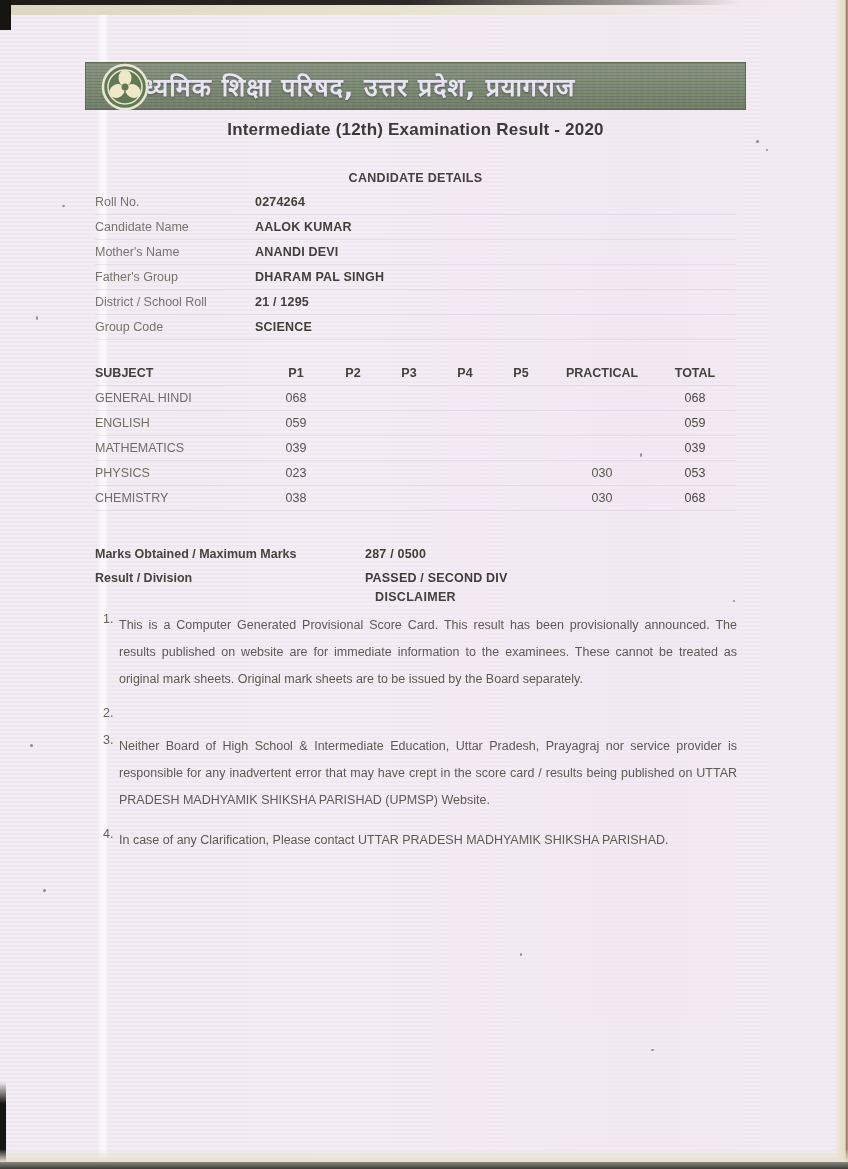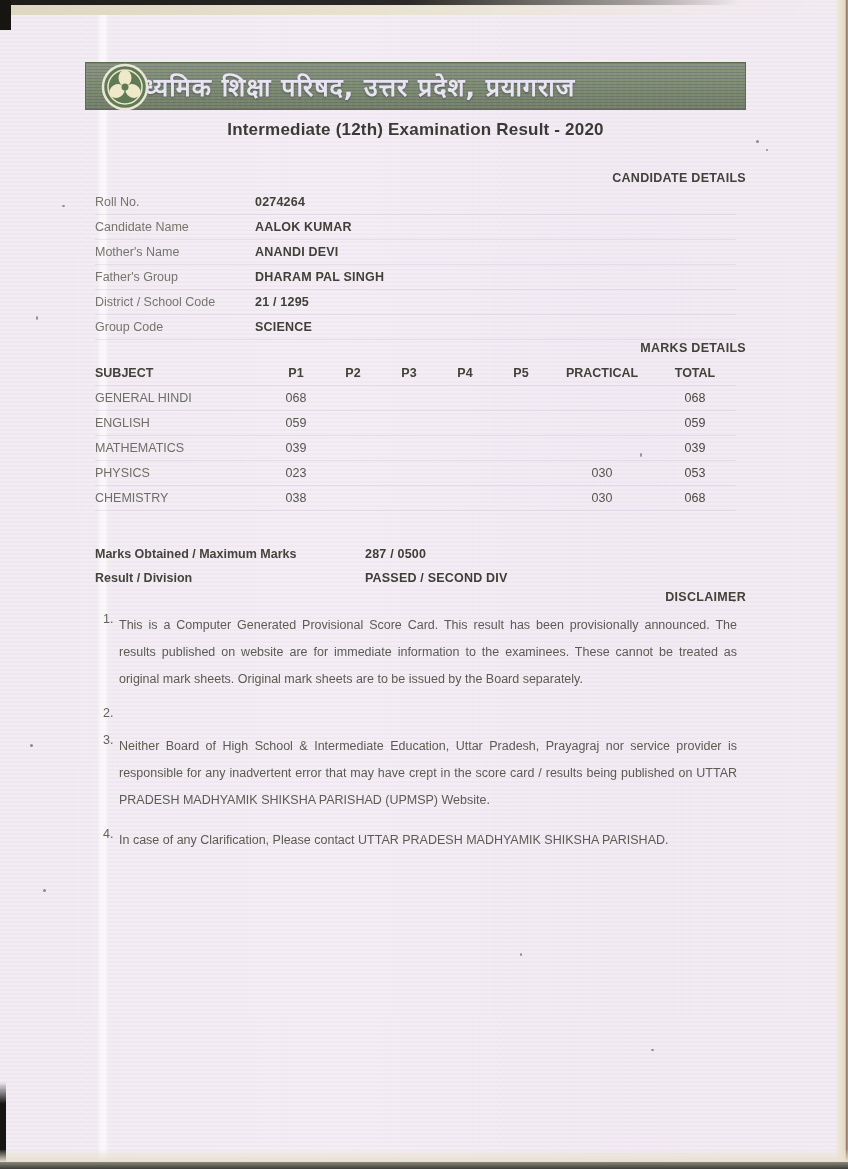--- a/index.html
+++ b/index.html
@@ -32,21 +32,21 @@
       linear-gradient(180deg,#87977c 0%,#7b8d6d 55%,#6f8162 100%);
     border:1px solid #5e6c52;box-sizing:border-box;
     display:flex;align-items:center;}
   .banner-text{margin-left:35px;font-size:25px;font-weight:bold;color:#e9e4f1;
     letter-spacing:1px;text-shadow:0 1px 2px rgba(40,40,60,0.5);font-family:"DejaVu Sans","Liberation Sans",sans-serif;}
   .logo{position:absolute;left:101px;top:63px;width:48px;height:48px;}
 
   
   .doc-title{position:absolute;left:85px;top:120px;width:661px;text-align:center;
     font-size:17px;font-weight:600;color:#3b3b35;letter-spacing:0.2px;}
-  .sec-heading{position:absolute;width:661px;left:85px;text-align:right;
+  .sec-heading{position:absolute;width:661px;left:85px;text-align:center;
     font-size:12.5px;font-weight:bold;color:#42413a;letter-spacing:0.3px;}
   #h-candidate{top:171px;}
   #h-marks{top:341px;}
   #h-disclaimer{top:590px;}
 
   
   .cand-rows{position:absolute;left:95px;top:190px;width:641px;}
   .cand-row{display:flex;height:24px;align-items:center;border-bottom:1px solid rgba(194,184,200,0.28);}
   .cand-label{width:160px;font-size:12.5px;color:#76756c;}
   .cand-value{font-size:12.5px;font-weight:bold;color:#403f38;letter-spacing:0.2px;}
@@ -122,30 +122,29 @@
     </div>
     <div class="cand-row">
       <span class="cand-label">Mother's Name</span>
       <span class="cand-value">ANANDI DEVI</span>
     </div>
     <div class="cand-row">
       <span class="cand-label">Father's Group</span>
       <span class="cand-value">DHARAM PAL SINGH</span>
     </div>
     <div class="cand-row">
-      <span class="cand-label">District / School Code</span>
+      <span class="cand-label">District / School Roll</span>
       <span class="cand-value">21 / 1295</span>
     </div>
     <div class="cand-row">
       <span class="cand-label">Group Code</span>
       <span class="cand-value">SCIENCE</span>
     </div>
   </div>
 
-  <div class="sec-heading" id="h-marks">MARKS DETAILS</div>
   <div class="marks-table">
     <div class="m-row m-head">
       <div>SUBJECT</div>
       <div>P1</div>
       <div>P2</div>
       <div>P3</div>
       <div>P4</div>
       <div>P5</div>
       <div>PRACTICAL</div>
       <div>TOTAL</div>

